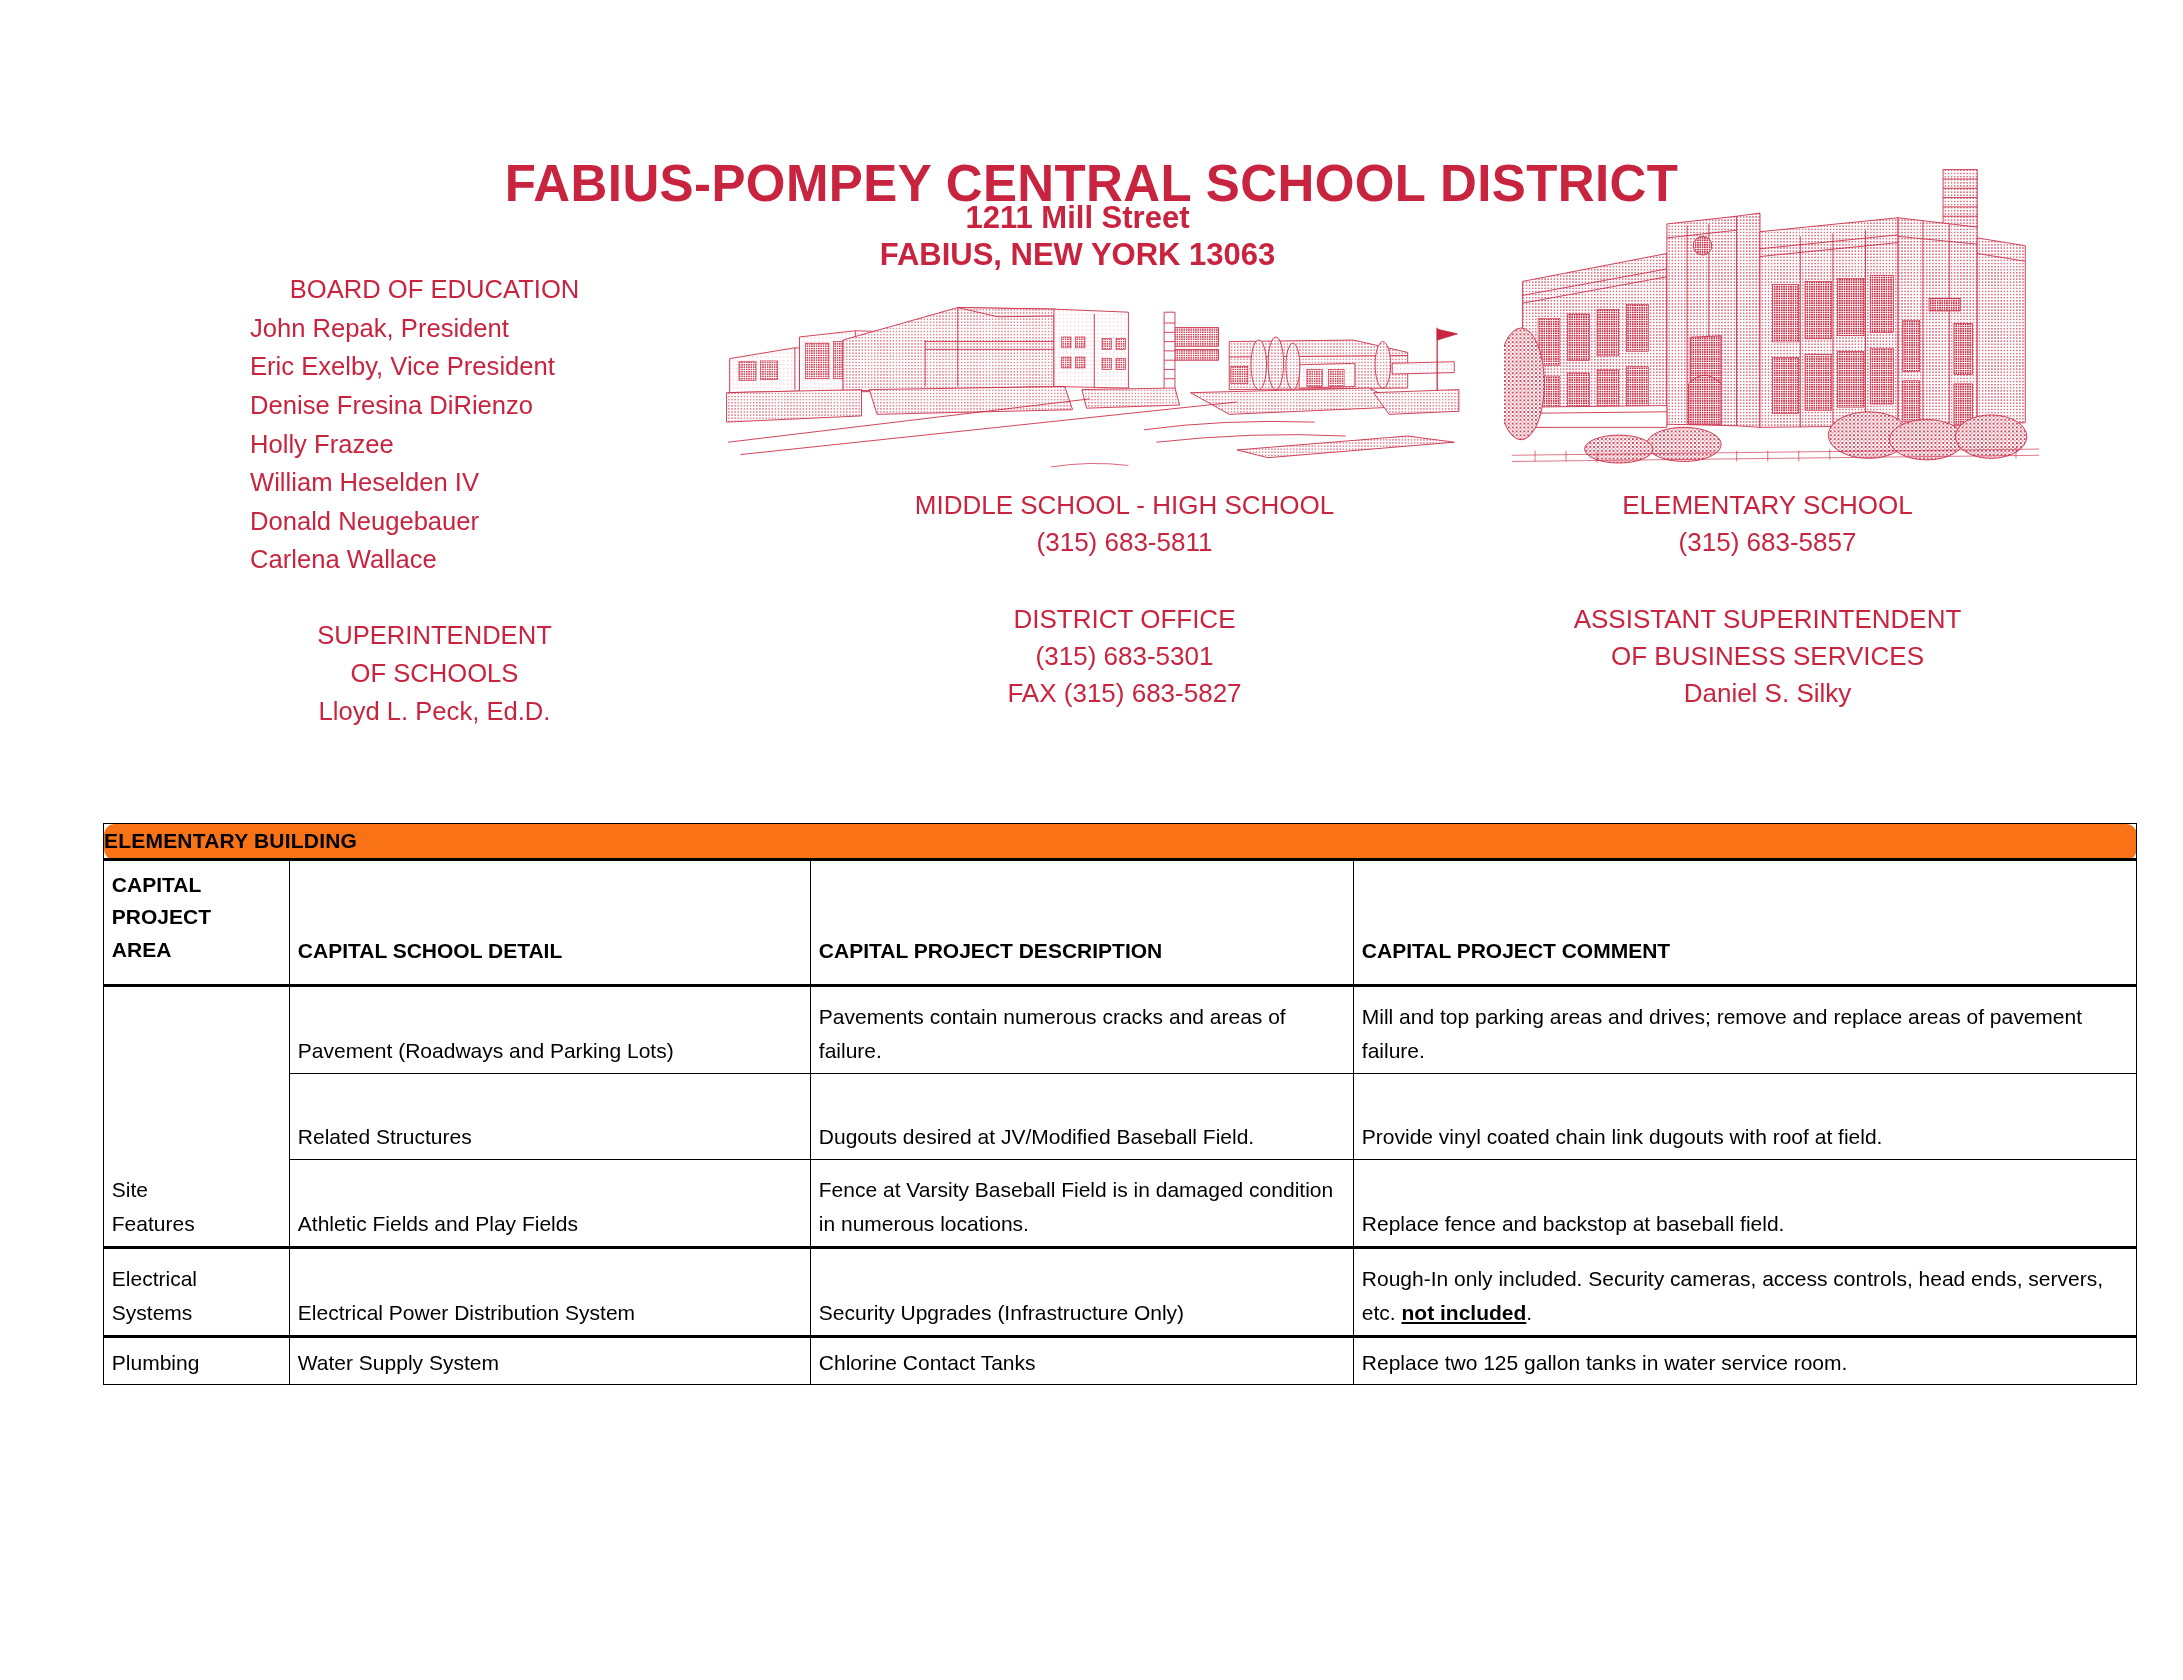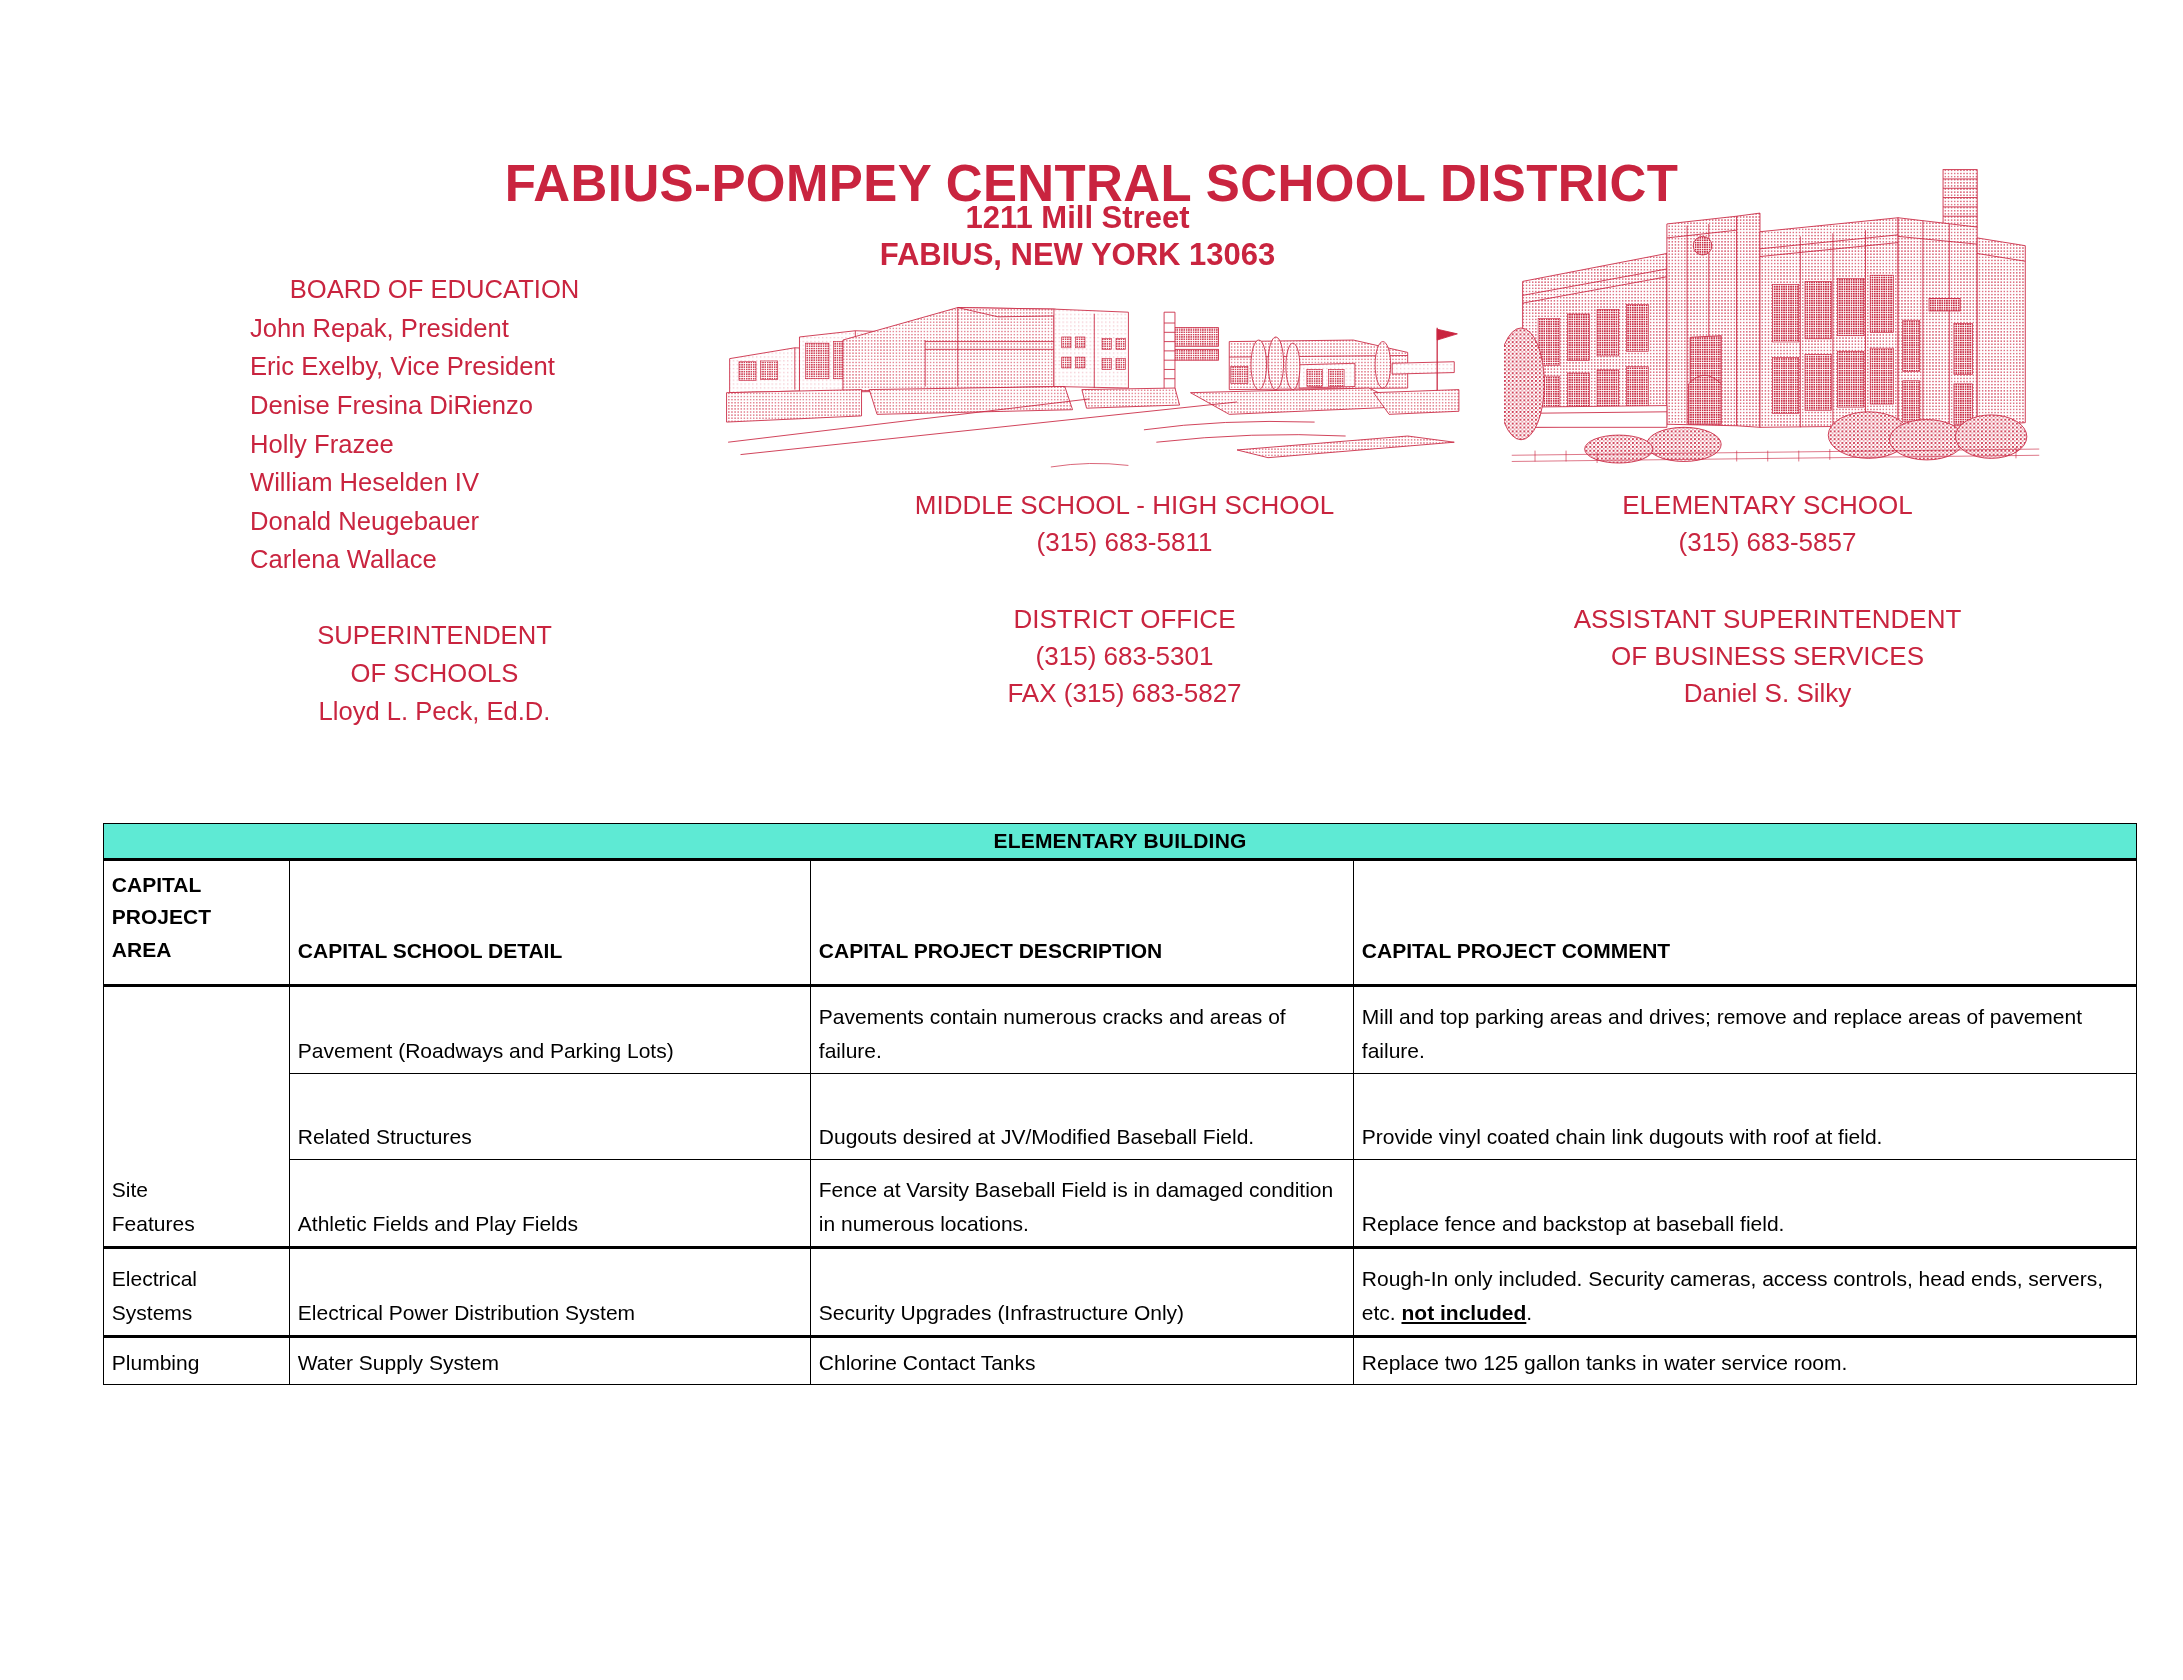--- a/index.html
+++ b/index.html
@@ -128,30 +128,31 @@
     border: 1.6px solid #000000;
     vertical-align: bottom;
     padding: 0 7.8px 4.7px 7.8px;
     font-size: 21px;
     line-height: 1.62;
     font-weight: normal;
     text-align: left;
     color: #000000;
   }
   tr.band td {
-    background: #5eead4;
+    background: #f97316;
     color: #000000;
     font-weight: bold;
     font-size: 21px;
-    text-align: center;
+    text-align: left;
     height: 34px;
     padding: 0;
     vertical-align: middle;
     border-bottom: 3.1px solid #000000;
     letter-spacing: 0.2px;
+    border-radius: 11px;
   }
   tr.colhead td {
     font-weight: bold;
     height: 99px;
     vertical-align: bottom;
     padding-bottom: 16px;
   }
   tr.colhead td.area {
     vertical-align: top;
     padding-top: 7.8px;

